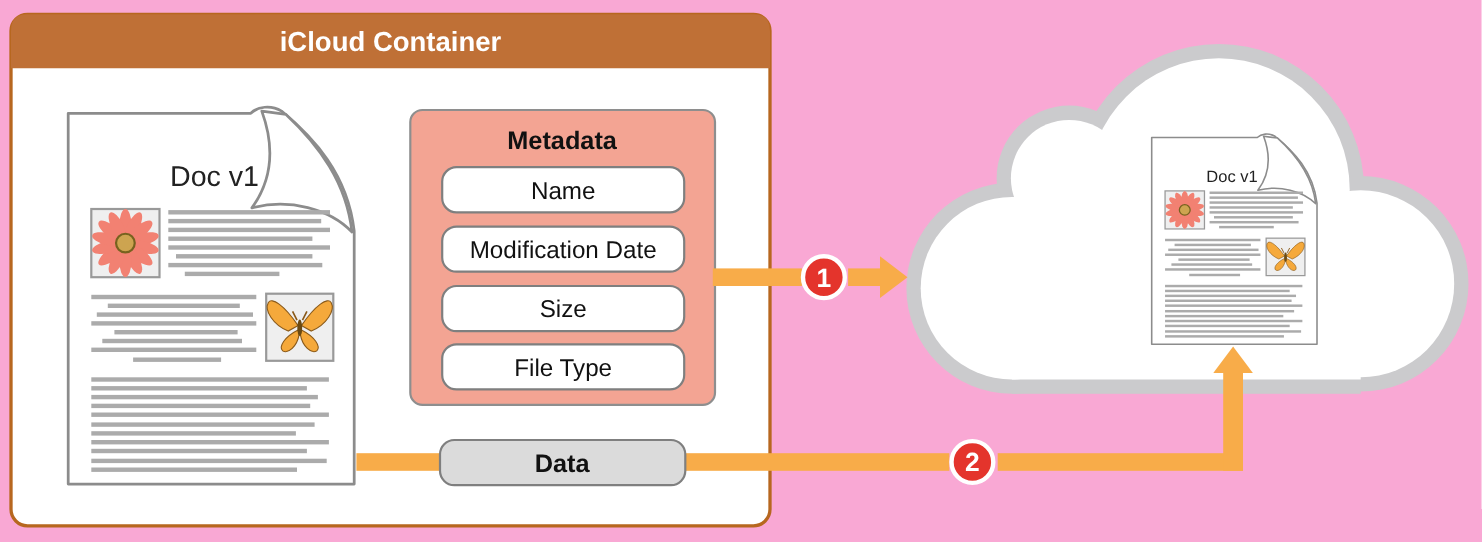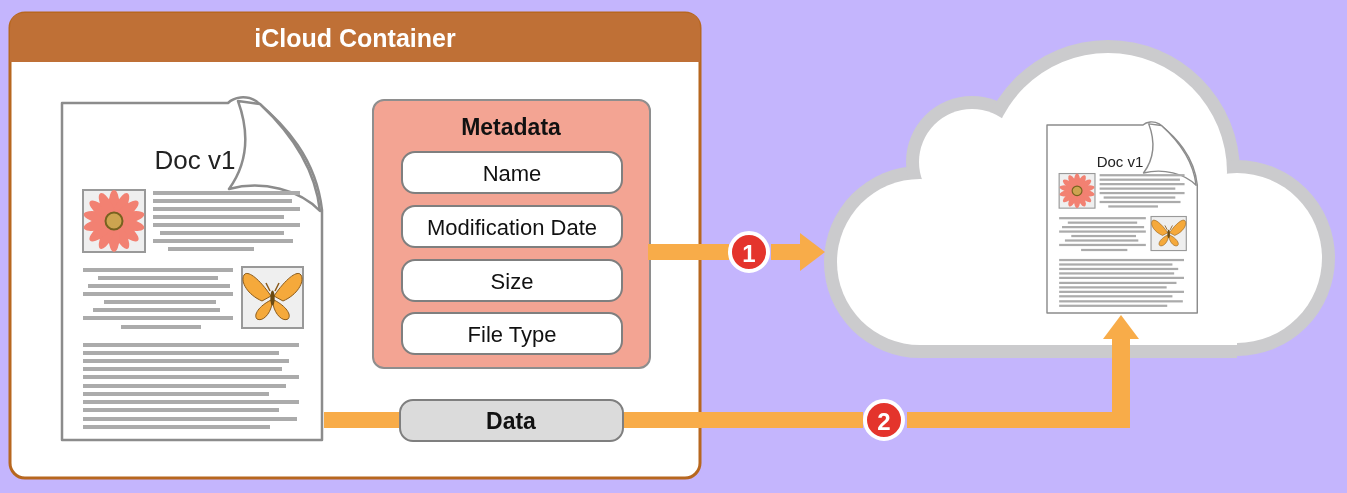--- a/index.html
+++ b/index.html
@@ -1,16 +1,16 @@
 <!DOCTYPE html>
 <html><head>
 <meta charset="utf-8">
 <style>
   html,body{margin:0;padding:0;background:#ffffff;}
-  .stage{position:relative;width:1347px;height:493px;background:#c4b5fd;overflow:hidden;
+  .stage{position:relative;width:1347px;height:493px;background:#f9a8d4;overflow:hidden;
          font-family:"Liberation Sans", sans-serif;}
   svg text{font-family:"Liberation Sans", sans-serif;}
   .t-header{font-size:25px;font-weight:bold;fill:#ffffff;}
   .t-meta-title{font-size:23px;font-weight:bold;fill:#111111;}
   .t-item{font-size:22px;fill:#111111;}
   .t-data{font-size:23px;font-weight:bold;fill:#111111;}
   .t-doc{font-size:26px;fill:#222222;}
   .t-doc-small{font-size:15px;fill:#222222;}
   .t-badge{font-size:24px;font-weight:bold;fill:#ffffff;}
 </style>

